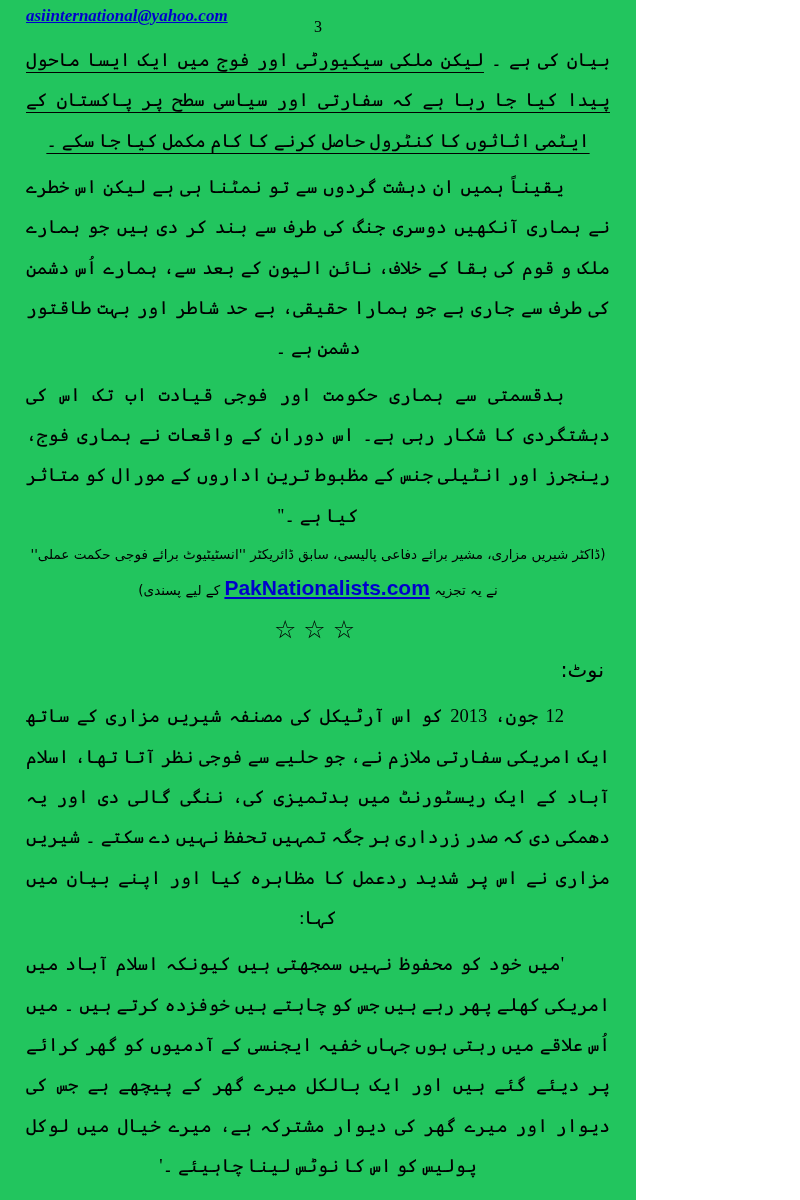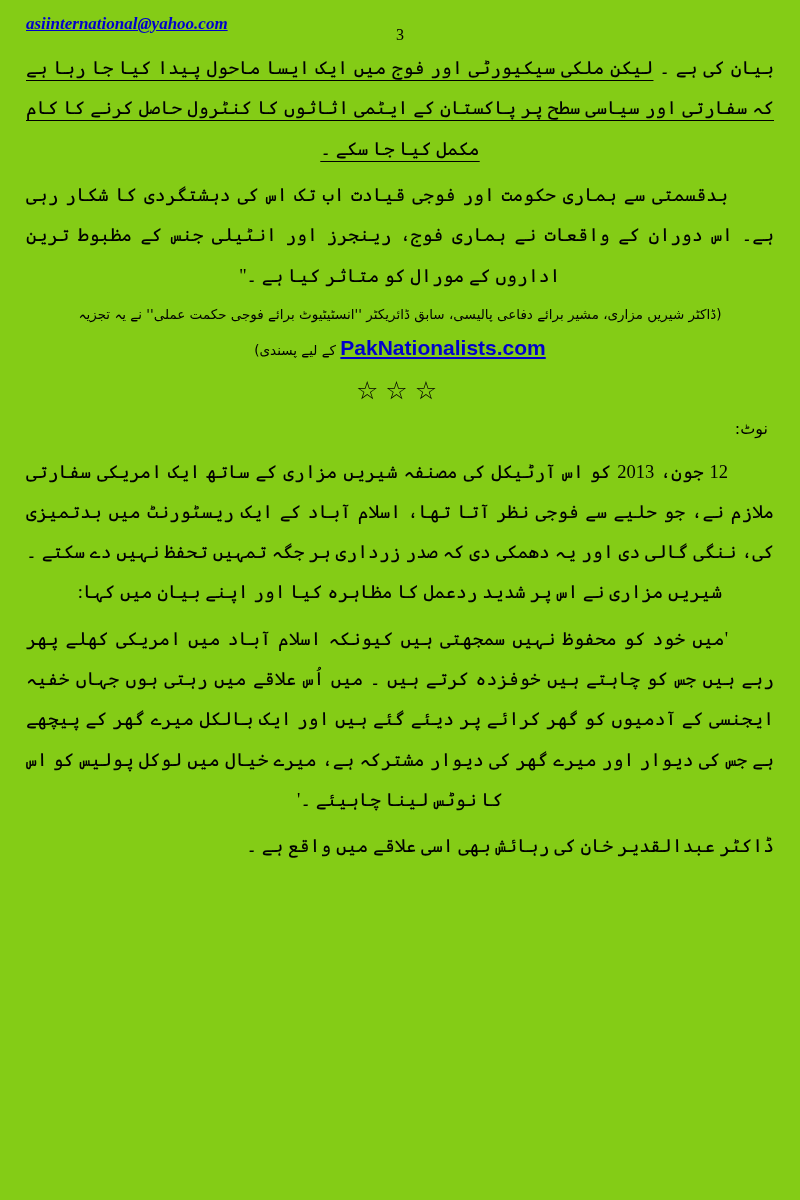--- a/index.html
+++ b/index.html
@@ -1,19 +1,19 @@
 <!DOCTYPE html>
 <html lang="ur"><head>
 <meta charset="utf-8">
 <style>
   html, body { margin: 0; padding: 0; background: #ffffff; }
   .page {
-    width: 800px; height: 1200px; box-sizing: border-box;
-    padding: 14px 26px 0 26px;
-    background: #84cc16; color: #000;
+    width: 636px; height: 1200px; box-sizing: border-box;
+    padding: 6px 26px 0 26px;
+    background: #22c55e; color: #000;
     font-family: "DejaVu Sans", sans-serif;
     overflow: hidden; position: relative;
   }
   
   .header { position: relative; height: 34px; }
   .email-link {
     font-family: "Liberation Serif", serif;
     font-style: italic; font-weight: bold;
     font-size: 17px; color: #0000cc;
     text-decoration: underline; cursor: pointer;
@@ -40,34 +40,35 @@
   .pak-link {
     font-family: "Liberation Sans", sans-serif;
     font-weight: bold; font-size: 21px; color: #0000cc;
     text-decoration: underline; cursor: pointer;
     unicode-bidi: embed; direction: ltr;
   }
   .stars {
     text-align: center; font-size: 25px; letter-spacing: 7px;
     margin: 8px 0 14px 0; color: #000;
   }
-  .note-heading { font-size: 16px; margin: 0 6px 14px 0; }
+  .note-heading { font-size: 21px; margin: 0 6px 14px 0; }
 </style>
 </head>
 <body>
 
 <div class="page">
 
   <div class="header">
     <a class="email-link">asiinternational@yahoo.com</a>
     <div class="page-number">3</div>
   </div>
 
   <div class="urdu">
     <p class="para"><span>بیان کی ہے ۔</span> <span class="underlined">لیکن ملکی سیکیورٹی اور فوج میں ایک ایسا ماحول پیدا کیا جا رہا ہے کہ سفارتی اور سیاسی سطح پر پاکستان کے ایٹمی اثاثوں کا کنٹرول حاصل کرنے کا کام مکمل کیا جا سکے ۔</span></p>
+    <p class="para indent">یقیناً ہمیں ان دہشت گردوں سے تو نمٹنا ہی ہے لیکن اس خطرے نے ہماری آنکھیں دوسری جنگ کی طرف سے بند کر دی ہیں جو ہمارے ملک و قوم کی بقا کے خلاف، نائن الیون کے بعد سے، ہمارے اُس دشمن کی طرف سے جاری ہے جو ہمارا حقیقی، بے حد شاطر اور بہت طاقتور دشمن ہے ۔</p>
     <p class="para indent">بدقسمتی سے ہماری حکومت اور فوجی قیادت اب تک اس کی دہشتگردی کا شکار رہی ہے۔ اس دوران کے واقعات نے ہماری فوج، رینجرز اور انٹیلی جنس کے مظبوط ترین اداروں کے مورال کو متاثر کیا ہے ۔''</p>
     <p class="attribution"><span>(ڈاکٹر شیریں مزاری، مشیر برائے دفاعی پالیسی، سابق ڈائریکٹر ''انسٹیٹیوٹ برائے فوجی حکمت عملی'' نے یہ تجزیہ</span> <a class="pak-link">PakNationalists.com</a> <span>کے لیے پسندی)</span></p>
   </div>
 
   <div class="stars">☆☆☆</div>
 
   <div class="urdu">
     <div class="note-heading">نوٹ:</div>
     <p class="para indent">12 جون، 2013 کو اس آرٹیکل کی مصنفہ شیریں مزاری کے ساتھ ایک امریکی سفارتی ملازم نے، جو حلیے سے فوجی نظر آتا تھا، اسلام آباد کے ایک ریسٹورنٹ میں بدتمیزی کی، ننگی گالی دی اور یہ دھمکی دی کہ صدر زرداری ہر جگہ تمہیں تحفظ نہیں دے سکتے ۔ شیریں مزاری نے اس پر شدید ردعمل کا مظاہرہ کیا اور اپنے بیان میں کہا:</p>
     <p class="para indent">'میں خود کو محفوظ نہیں سمجھتی ہیں کیونکہ اسلام آباد میں امریکی کھلے پھر رہے ہیں جس کو چاہتے ہیں خوفزدہ کرتے ہیں ۔ میں اُس علاقے میں رہتی ہوں جہاں خفیہ ایجنسی کے آدمیوں کو گھر کرائے پر دیئے گئے ہیں اور ایک بالکل میرے گھر کے پیچھے ہے جس کی دیوار اور میرے گھر کی دیوار مشترکہ ہے، میرے خیال میں لوکل پولیس کو اس کا نوٹس لینا چاہیئے ۔'</p>

